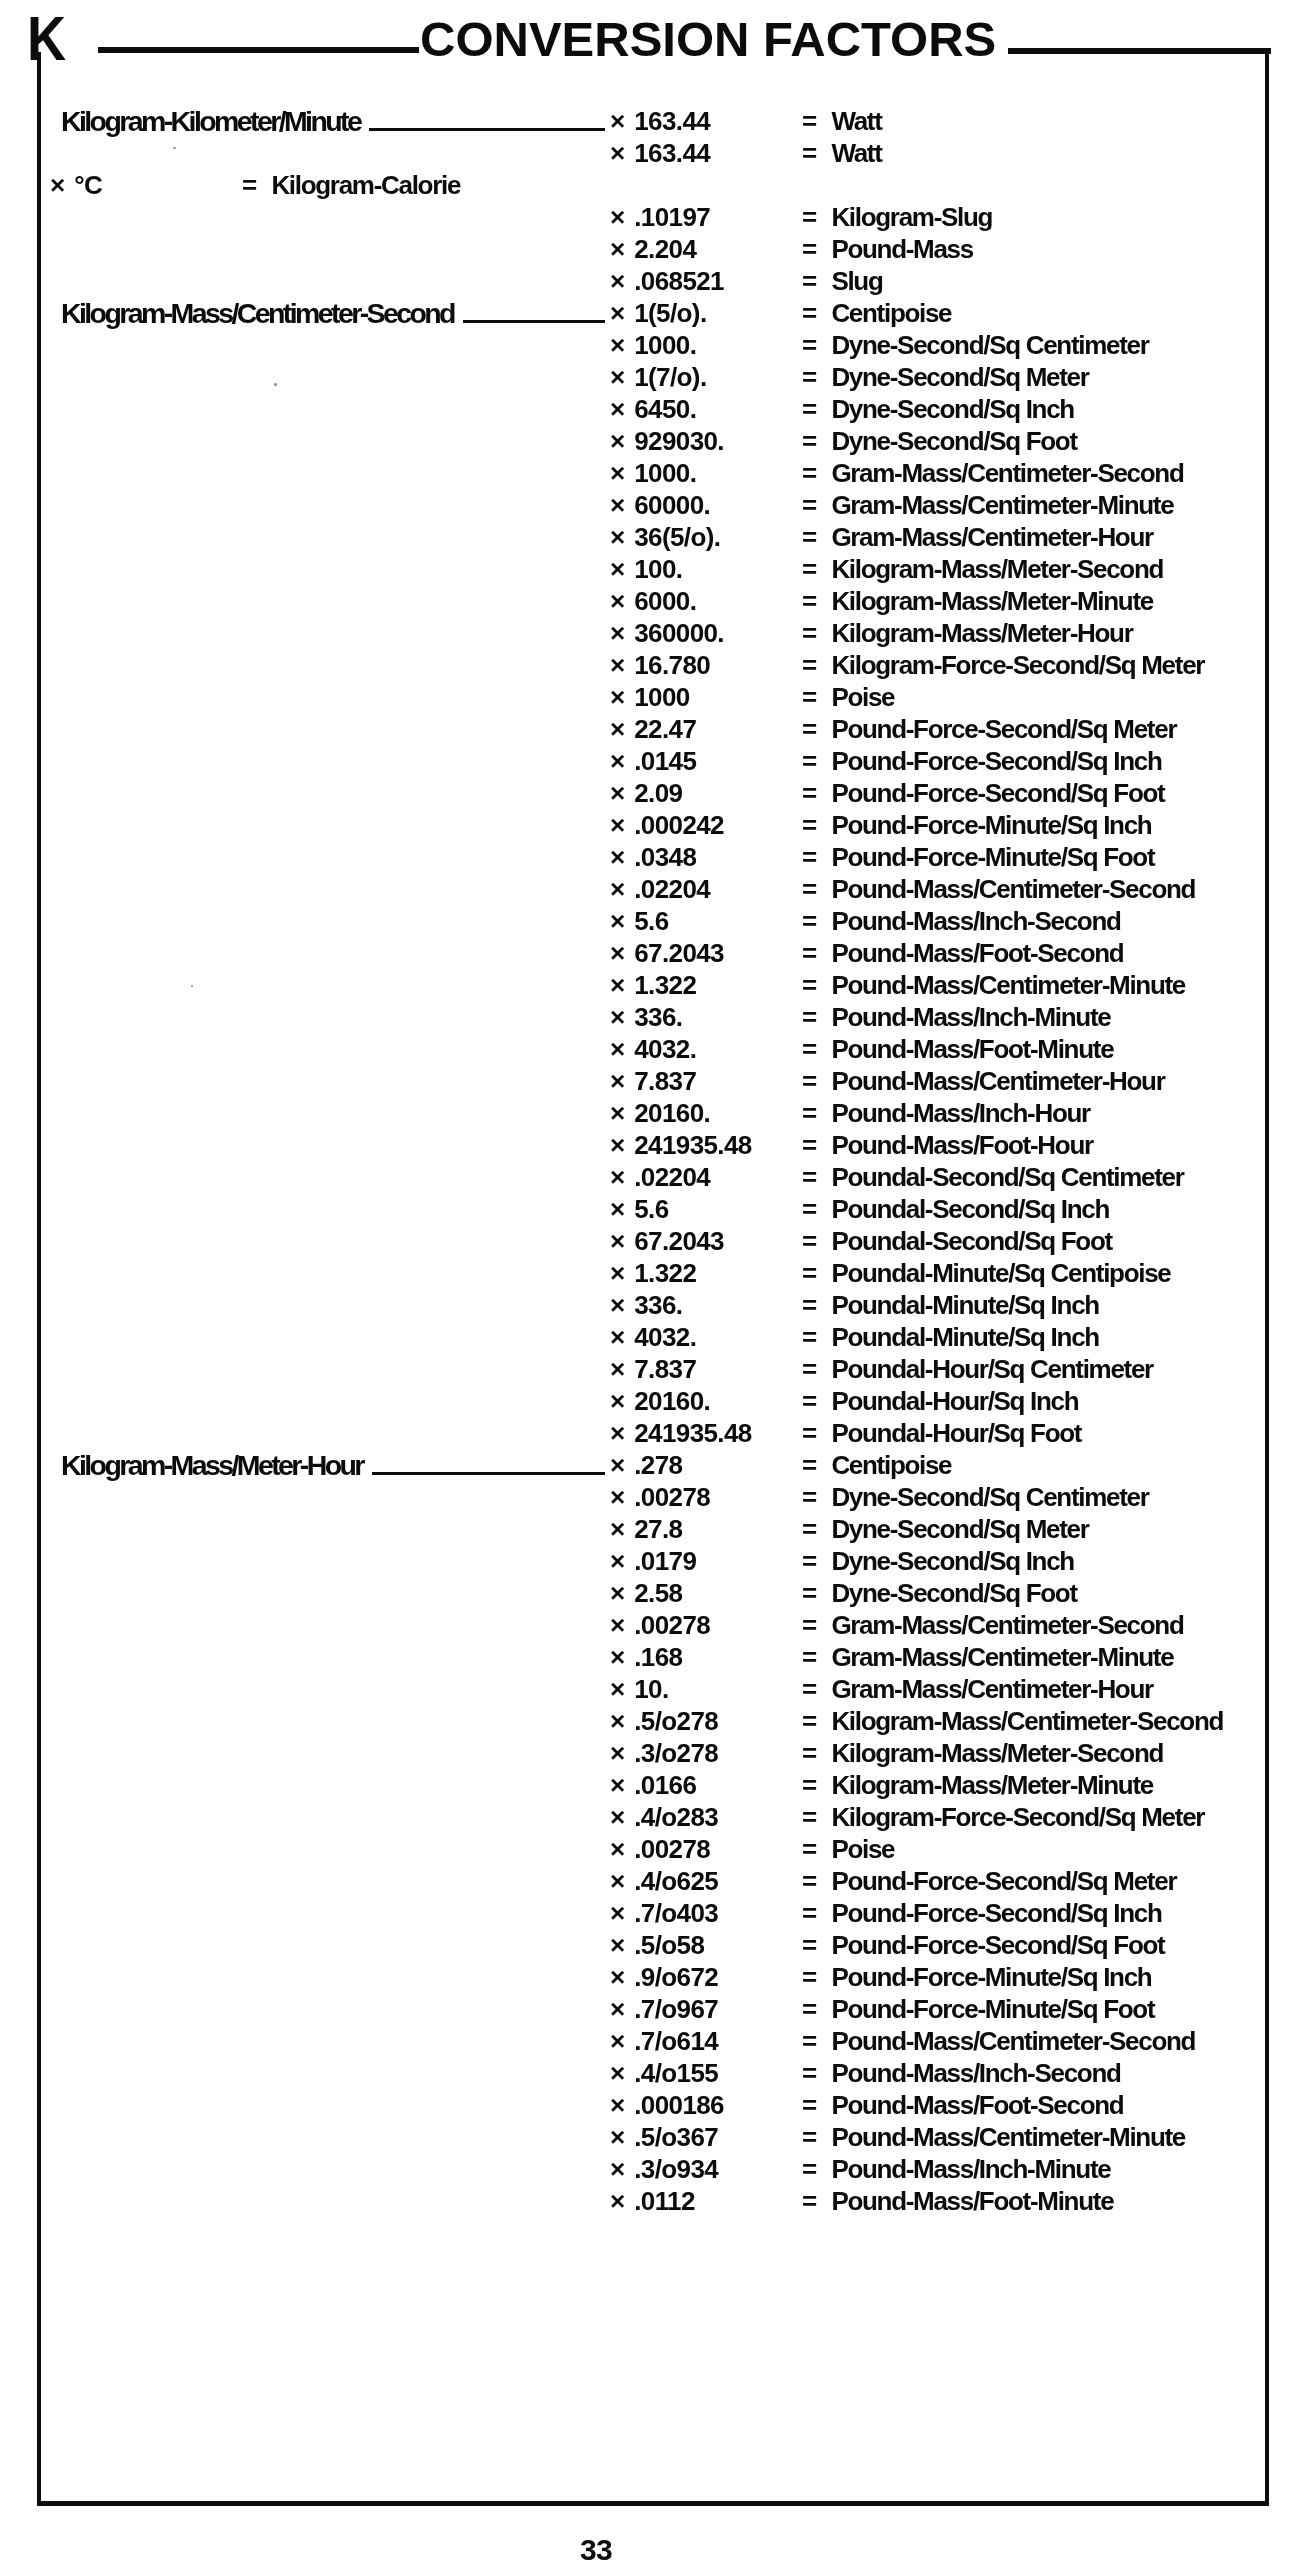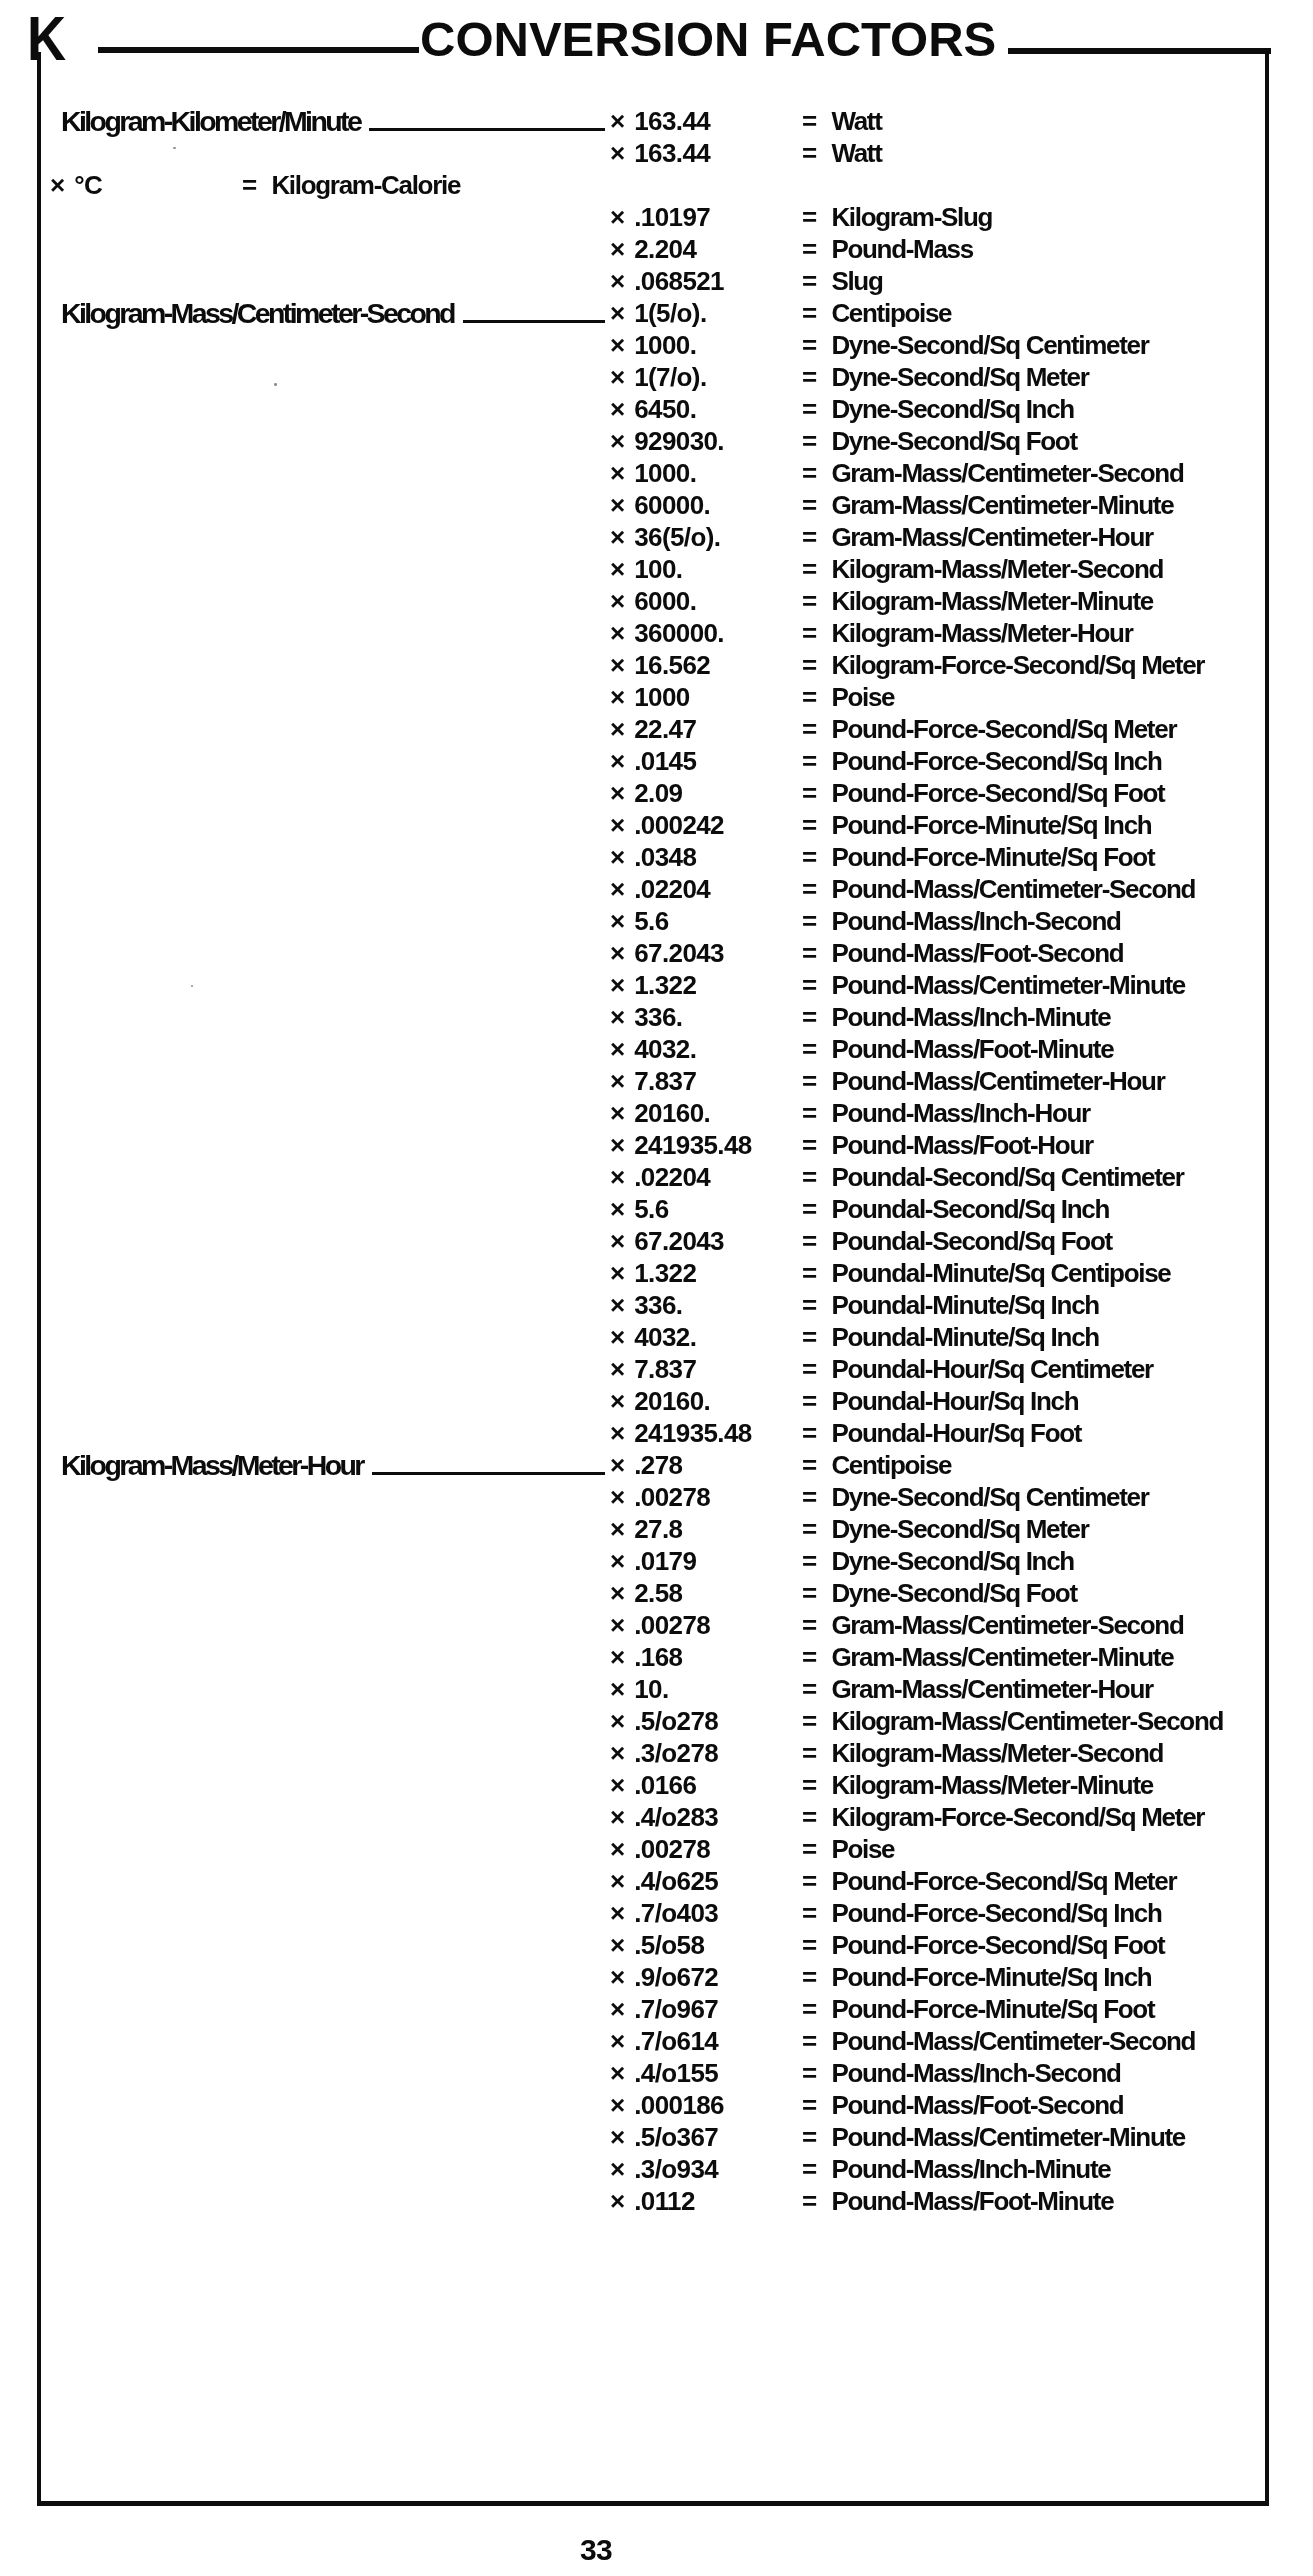--- a/index.html
+++ b/index.html
@@ -274,21 +274,21 @@
       </div>
       <div class="cell-result">
         <span class="equals-sym">=</span>
         <span class="result-text">Kilogram-Mass/Meter-Hour</span>
       </div>
     </div>
     <div class="row">
       <div class="cell-label"></div>
       <div class="cell-factor">
         <span class="factor-sym">×</span>
-        <span class="factor-val">16.562</span>
+        <span class="factor-val">16.780</span>
       </div>
       <div class="cell-result">
         <span class="equals-sym">=</span>
         <span class="result-text">Kilogram-Force-Second/Sq Meter</span>
       </div>
     </div>
     <div class="row">
       <div class="cell-label"></div>
       <div class="cell-factor">
         <span class="factor-sym">×</span>

